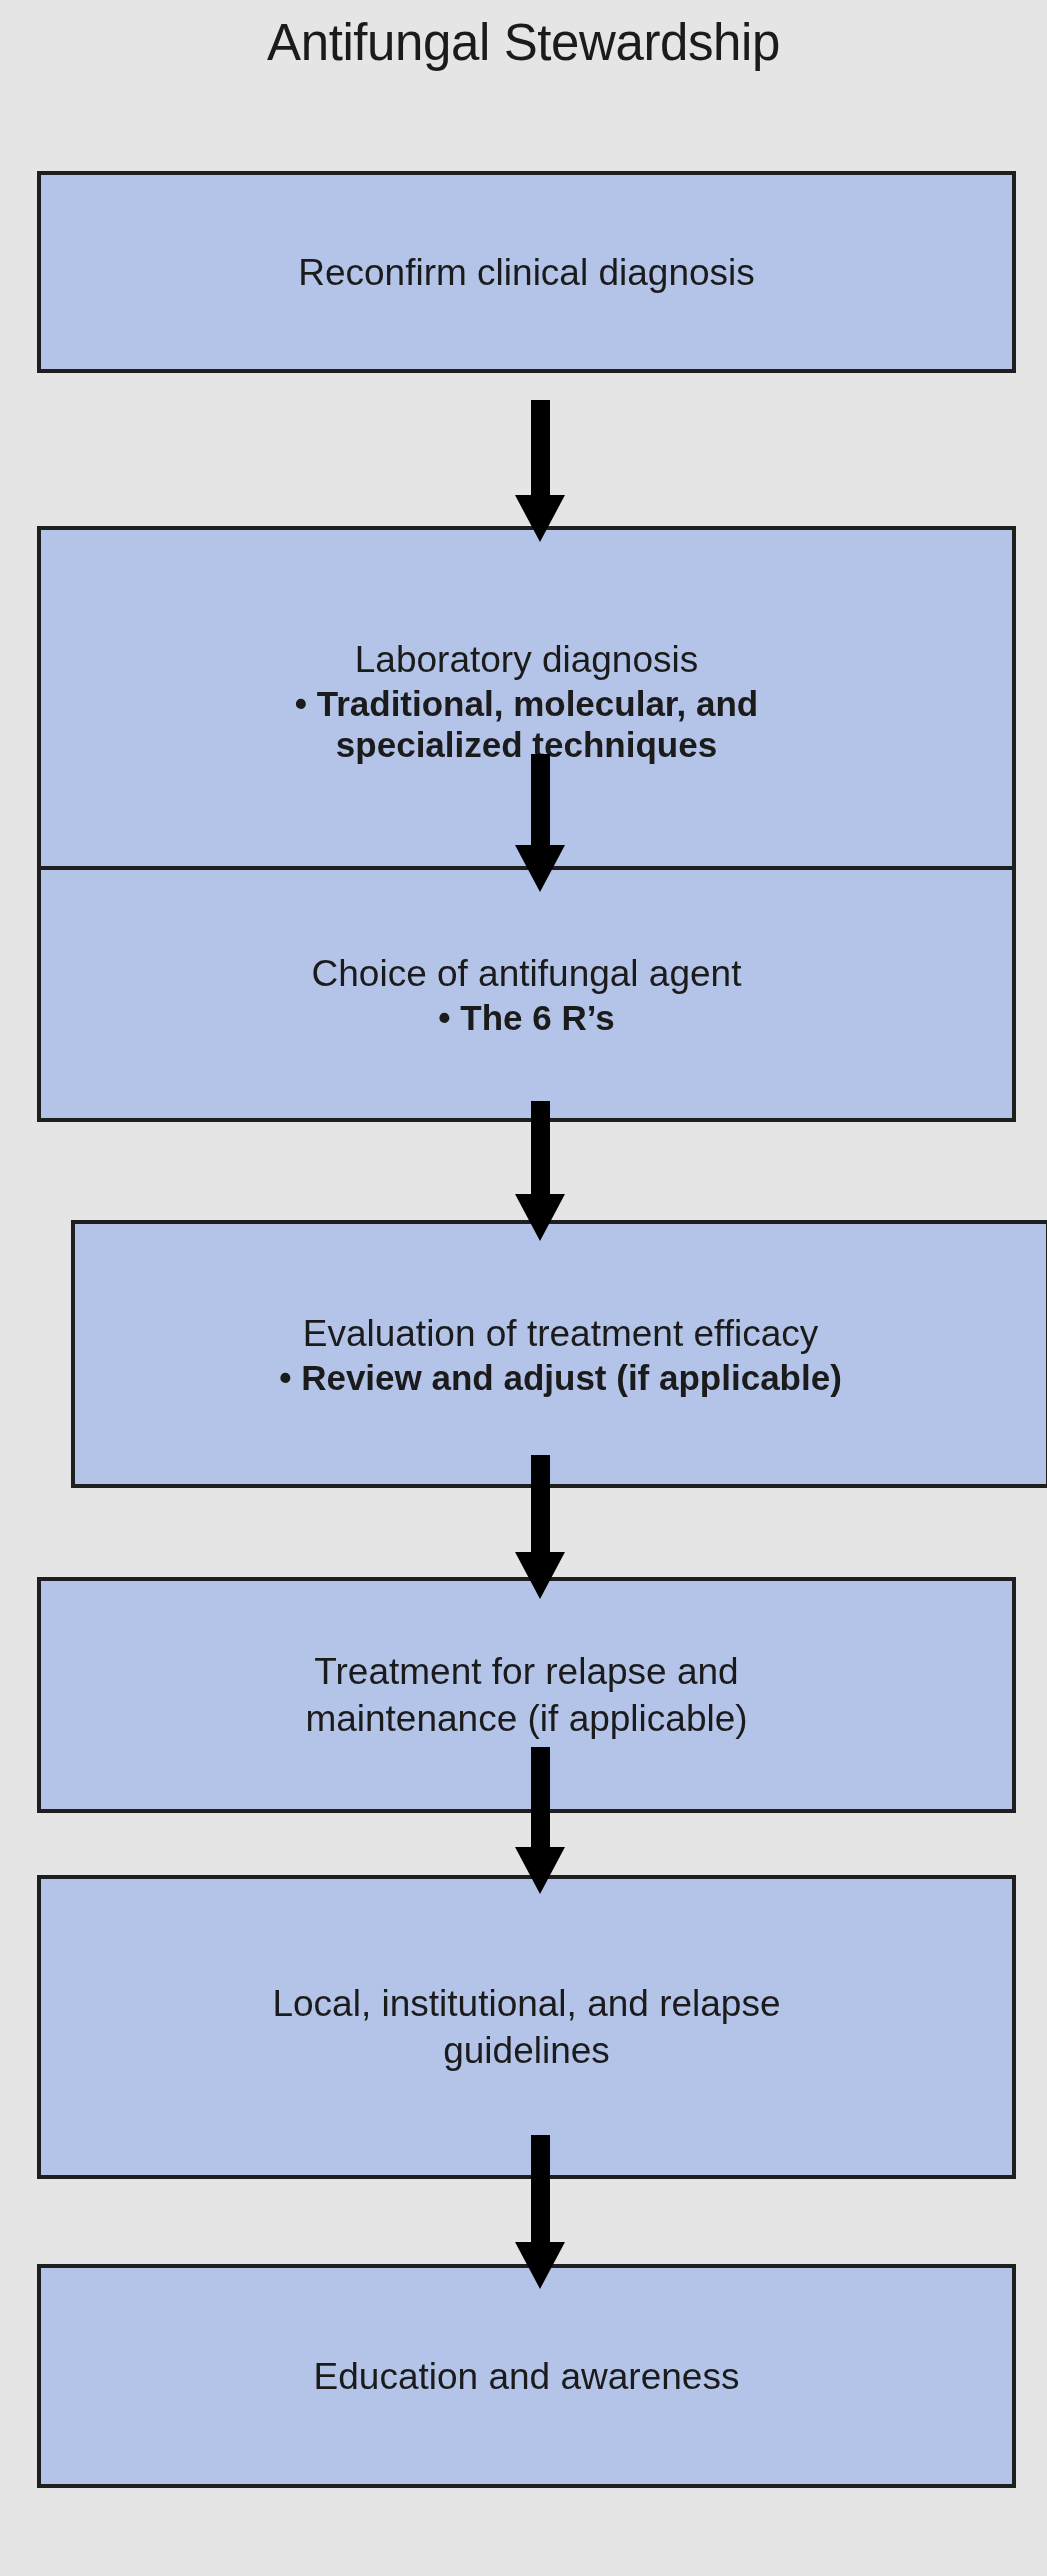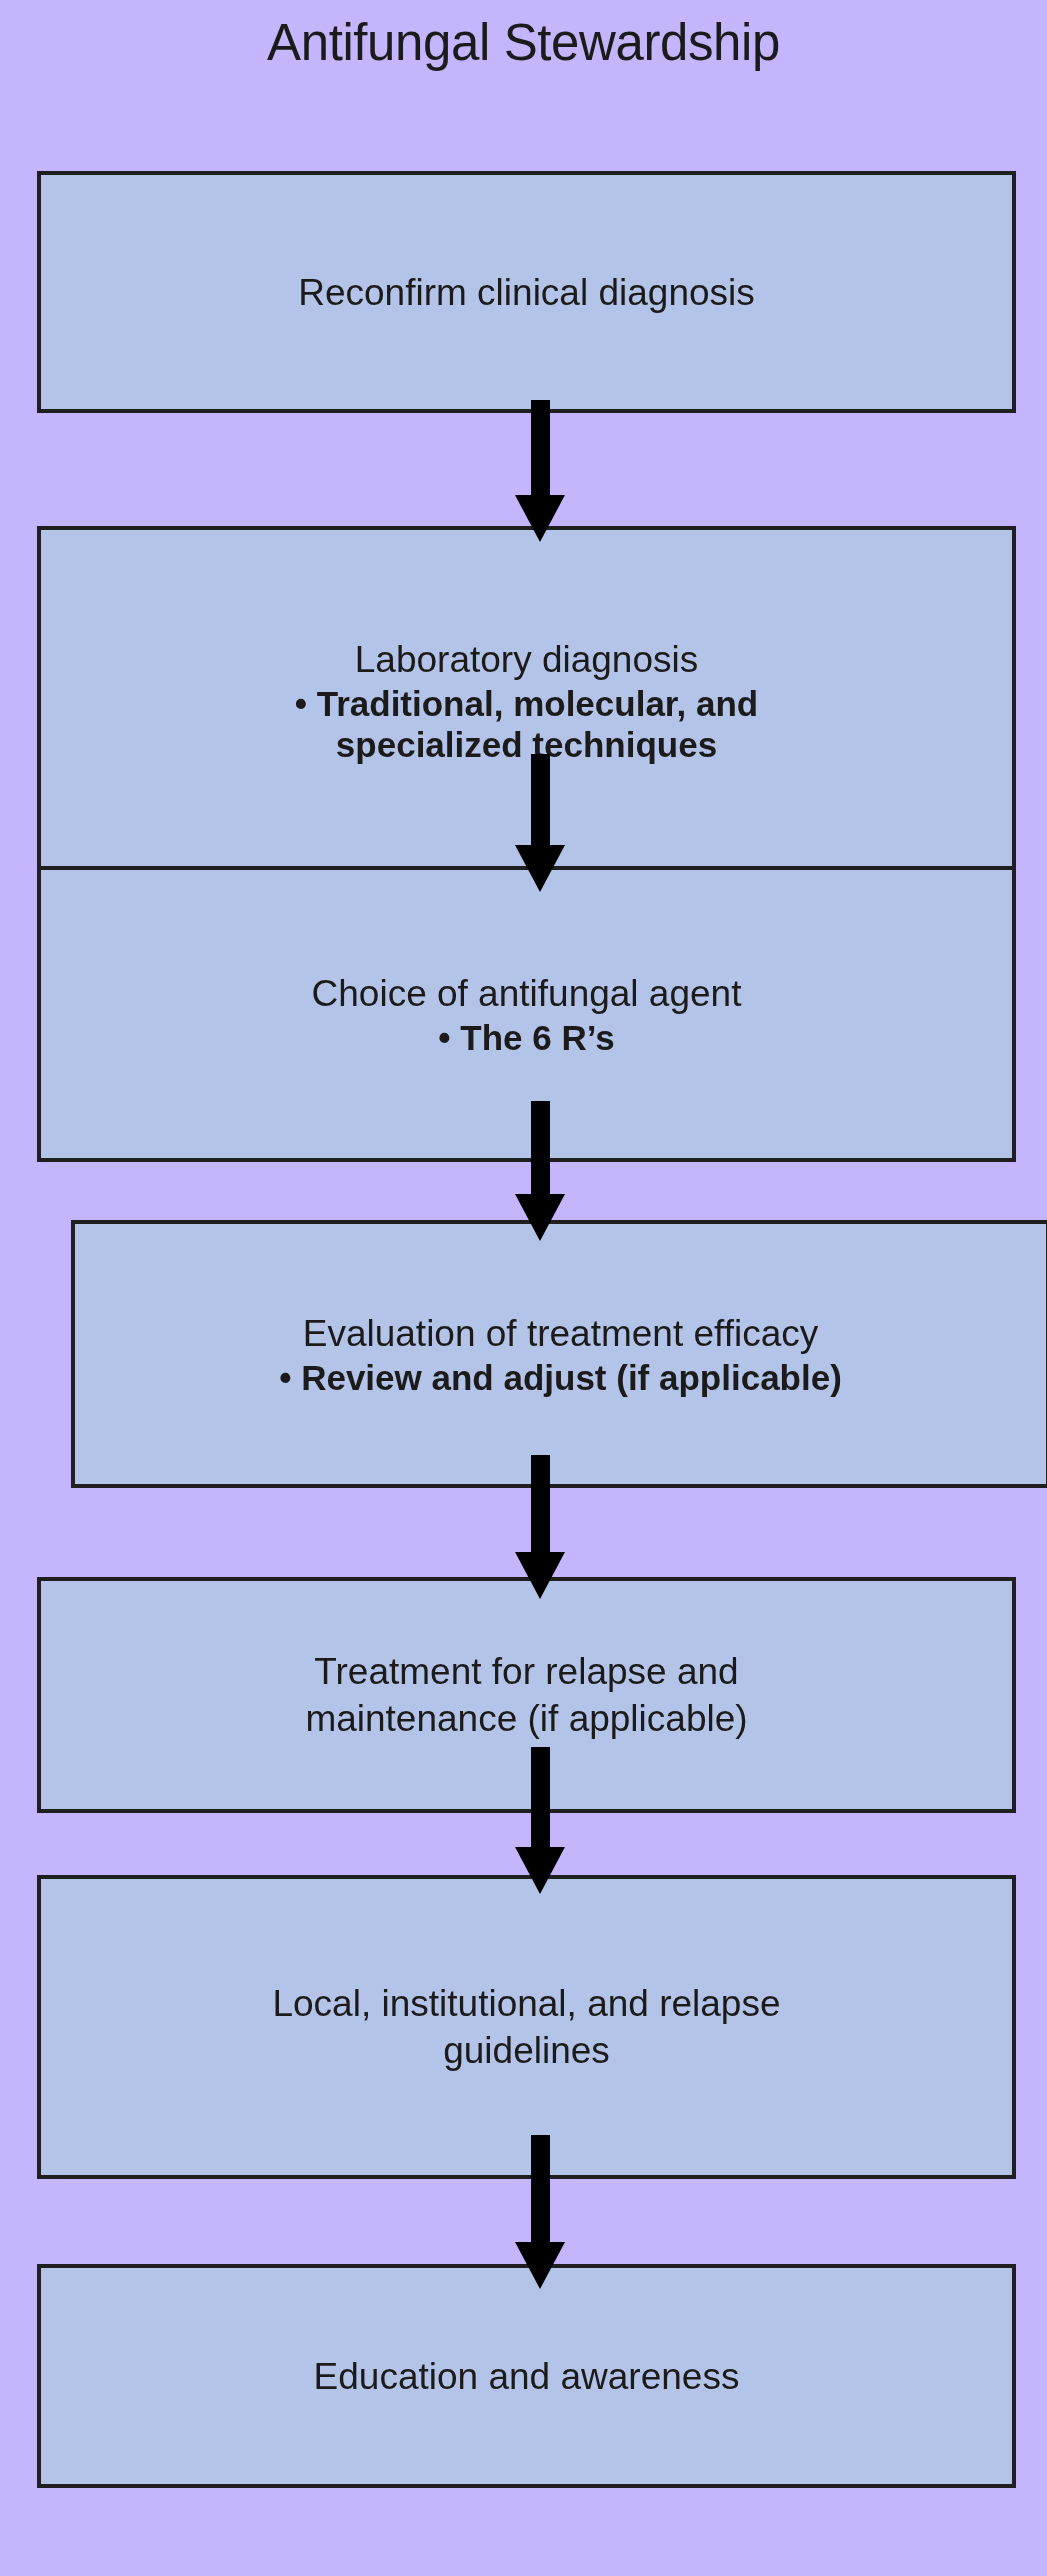--- a/index.html
+++ b/index.html
@@ -8,21 +8,21 @@
     background: #ffffff;
   }
   body {
     font-family: "Liberation Sans", sans-serif;
     -webkit-font-smoothing: antialiased;
   }
   #canvas {
     position: relative;
     width: 1047px;
     height: 2576px;
-    background: #c4b5fd;
+    background: #e5e5e5;
     overflow: hidden;
   }
 
   
   #chart-title {
     position: absolute;
     left: 0;
     top: 12px;
     width: 1047px;
     text-align: center;
@@ -90,42 +90,42 @@
     border-top: 47px solid #000000;
   }
 </style>
 </head>
 <body>
 
 <div id="canvas">
 
   <div id="chart-title">Antifungal Stewardship</div>
 
-  <div class="flow-box" style="top:171px; height:242px;">
+  <div class="flow-box" style="top:171px; height:202px;">
     <div class="box-title">Reconfirm clinical diagnosis</div>
 
   </div>
 
   <div class="flow-arrow" style="top:400px; height:142px;">
     <div class="shaft" style="height:95px;"></div>
     <div class="head" style="top:95px;"></div>
   </div>
 
   <div class="flow-box" style="top:526px; height:349px;">
     <div class="box-title">Laboratory diagnosis</div>
     <div class="box-bullet" style="display: block;">• Traditional, molecular, and
 specialized techniques</div>
   </div>
 
   <div class="flow-arrow" style="top:754px; height:139px;">
     <div class="shaft" style="height:93px;"></div>
     <div class="head" style="top:91px;"></div>
   </div>
 
-  <div class="flow-box" style="top:866px; height:296px;">
+  <div class="flow-box" style="top:866px; height:256px;">
     <div class="box-title">Choice of antifungal agent</div>
     <div class="box-bullet" style="display: block;">• The 6 R’s</div>
   </div>
 
   <div class="flow-arrow" style="top:1101px; height:142px;">
     <div class="shaft" style="height:95px;"></div>
     <div class="head" style="top:93px;"></div>
   </div>
 
   <div class="flow-box" style="top:1220px; height:268px;margin-left:34px;">

